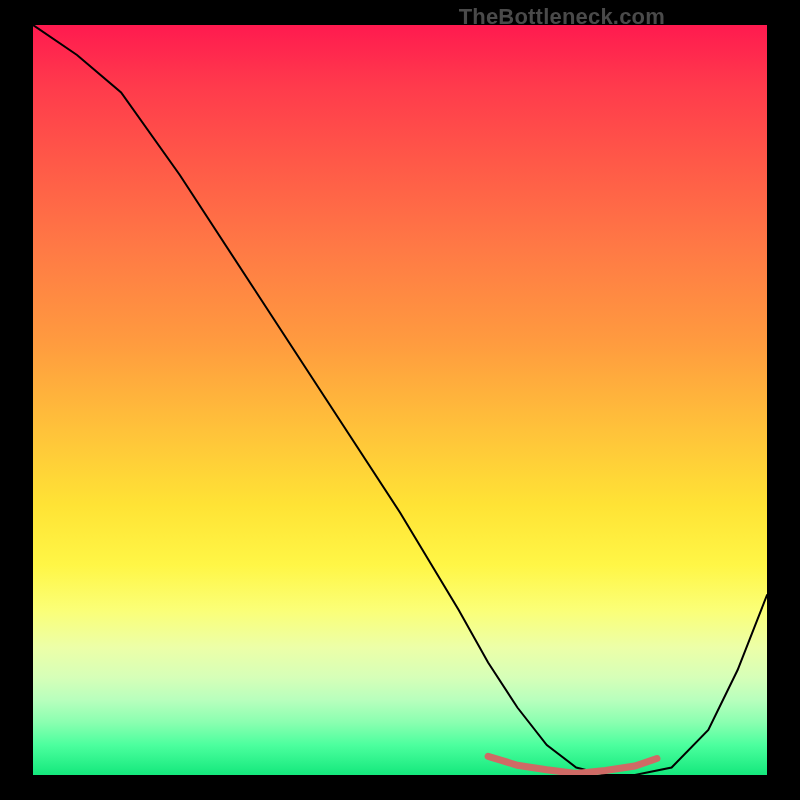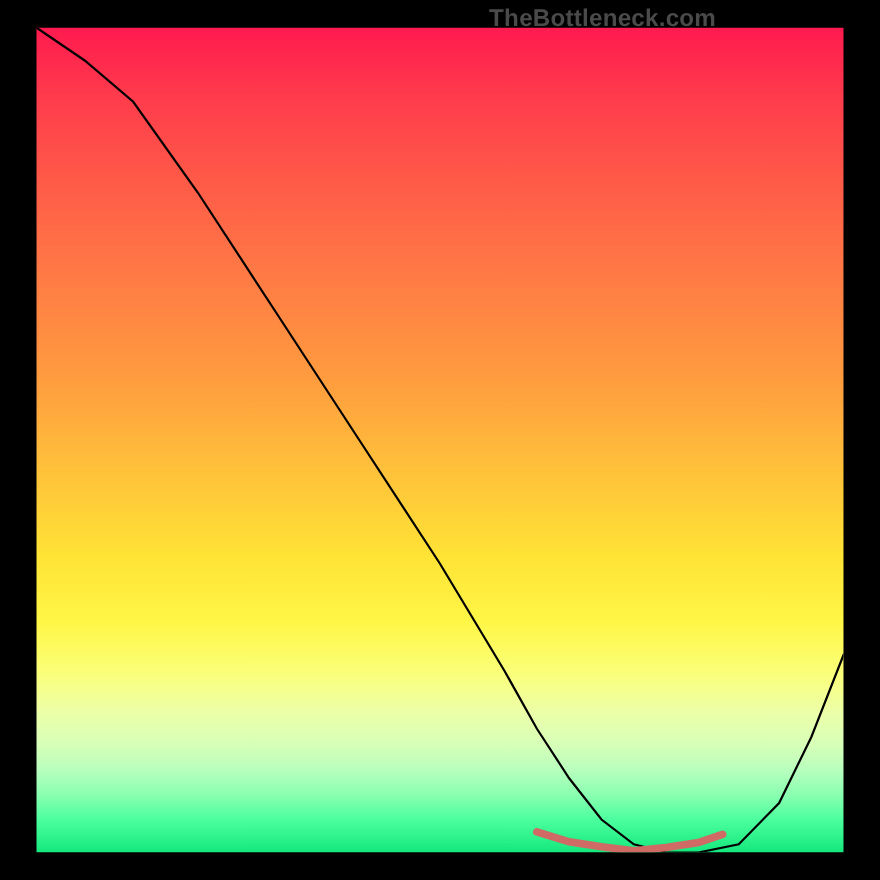--- a/index.html
+++ b/index.html
@@ -9,20 +9,21 @@
     height: 800px;
     background: #000;
     overflow: hidden;
     font-family: Arial, Helvetica, sans-serif;
   }
   .frame {
     position: relative;
     width: 661px;
     height: 800px;
     background: #000;
+    padding-left: 14px;
   }
   .watermark {
     position: absolute;
     top: 4px;
     right: 10px;
     font-size: 22px;
     font-weight: 600;
     color: #4a4a4a;
     letter-spacing: 0.2px;
     z-index: 30;

